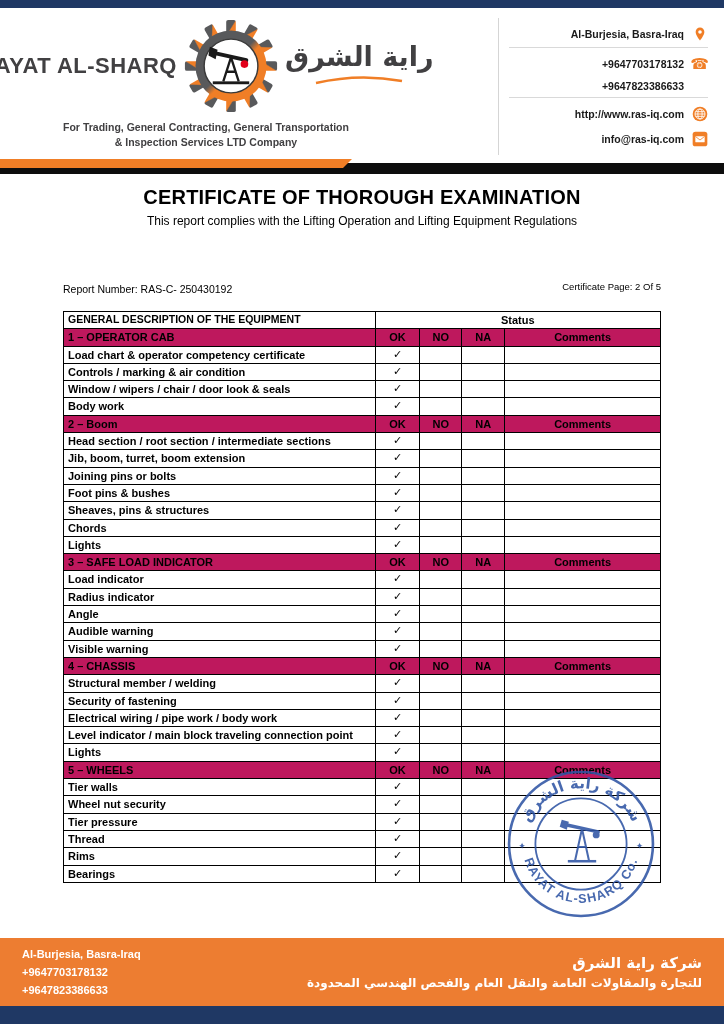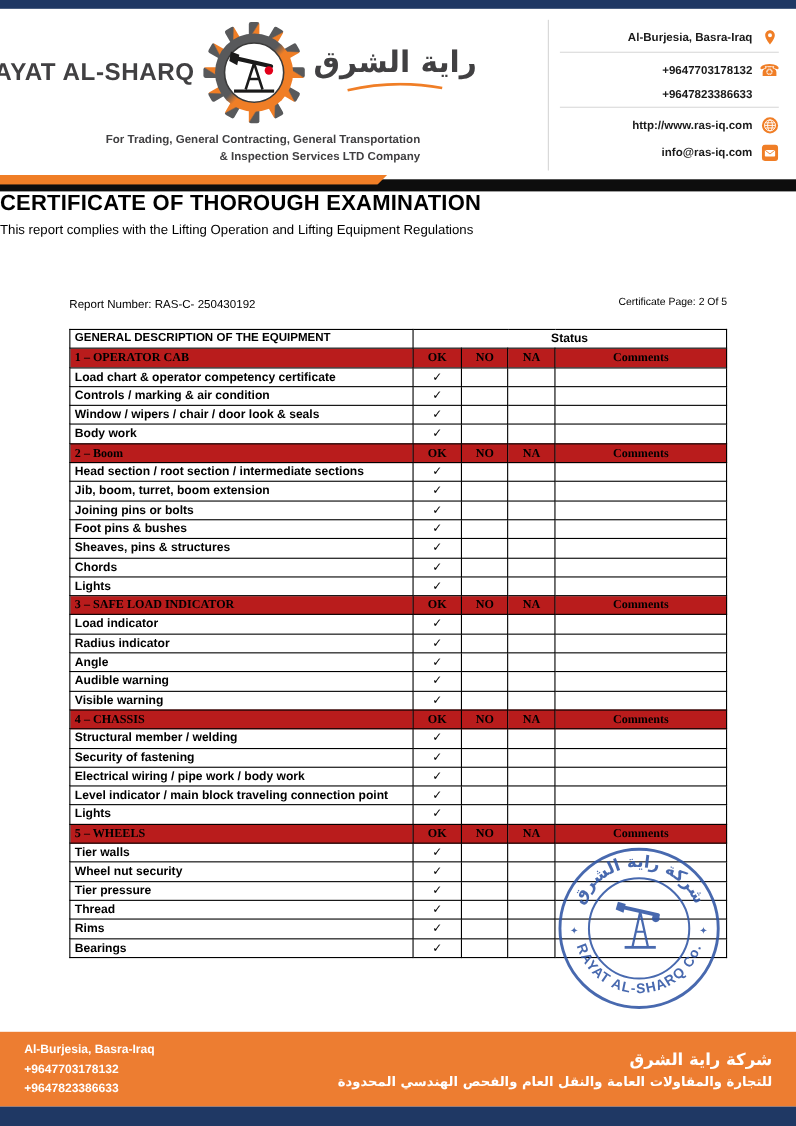--- a/index.html
+++ b/index.html
@@ -11,51 +11,51 @@
   .top-bar { height:8px; background:#1F3864; }
 
   
   .header { display:flex; align-items:flex-start; padding:10px 14px 0 30px; }
   .logo-block { width:352px; }
   .logo-row { display:flex; align-items:center; justify-content:center; gap:6px; }
   .name-en { font-size:22px; font-weight:bold; color:#414042; letter-spacing:.5px; white-space:nowrap; }
   .gear { width:96px; height:96px; flex:0 0 auto; }
   .name-ar-wrap { text-align:center; }
   .name-ar { font-family:"DejaVu Sans", sans-serif; direction:rtl; font-size:27px; font-weight:bold; color:#414042; white-space:nowrap; line-height:1.05; }
-  .tagline { text-align:right; font-size:10.5px; font-weight:bold; color:#414042; margin-top:6px; line-height:1.45; }
+  .tagline { text-align:center; font-size:10.5px; font-weight:bold; color:#414042; margin-top:6px; line-height:1.45; }
   .header-spacer { flex:1; }
   .contacts { width:212px; padding:8px 2px 0 10px; border-left:1px solid #d5d5d5; }
   .contact-row { display:flex; align-items:center; justify-content:flex-end; gap:7px; min-height:18px; margin-bottom:7px; }
   .contact-row.ruled { border-bottom:1px solid #d9d9d9; padding-bottom:5px; }
   .contact-text { font-size:10.5px; font-weight:bold; color:#1a1a1a; white-space:nowrap; }
   .contact-icon { width:17px; display:flex; justify-content:center; }
   .phone-glyph { color:#F07E26; font-size:15px; line-height:1; font-family:"DejaVu Sans", sans-serif; }
 
   
   .divider { position:relative; height:15px; margin-top:4px; }
   .divider-black { position:absolute; left:0; right:0; top:4px; height:11px; background:#0d0d0d; }
   .divider-orange { position:absolute; left:0; top:0; width:352px; height:9px; background:#F07E26;
                     clip-path:polygon(0 0,100% 0,calc(100% - 9px) 100%,0 100%); }
 
   
-  .title-section { text-align:left; }
+  .title-section { text-align:center; margin-top:12px; }
   .doc-title { font-size:20px; font-weight:bold; color:#000; letter-spacing:.2px; }
   .doc-subtitle { font-size:12px; color:#000; margin-top:5px; }
 
   
   .report-row { width:598px; margin:20px auto 2px auto; display:flex; justify-content:space-between; align-items:flex-end; }
   .report-number { font-size:10.5px; color:#000;margin-top:35px; }
   .page-indicator { font-size:9.5px; color:#000; margin-bottom:3px; }
 
   
   table.equip { width:598px; margin:16px auto; border-collapse:collapse; table-layout:fixed; font-size:11px; }
   table.equip td, table.equip th { border:1px solid #000; padding:1px 4px; vertical-align:middle; line-height:1.3; }
   th.gdesc { text-align:left; font-size:10.5px; }
   th.status { text-align:center; font-size:11px; }
-  tr.section-row td { background:#b91c1c; font-weight:bold;font-family:Liberation Serif, serif; }
+  tr.section-row td { background:#be185d; font-weight:bold; }
   tr.section-row td.mark, tr.section-row td.comments { text-align:center; }
   tr.item-row td.desc { font-weight:bold; }
   tr.item-row td.mark { text-align:center; font-family:"DejaVu Sans", sans-serif; font-size:11px; }
 
   
   .stamp { position:absolute; left:505px; top:768px; width:152px; height:152px; opacity:.88; pointer-events:none; }
 
   
   .footer { position:absolute; left:0; bottom:0; width:100%; }
   .footer-orange { height:68px; background:#ED7D31; display:flex; justify-content:space-between; align-items:center; padding:6px 22px; }

